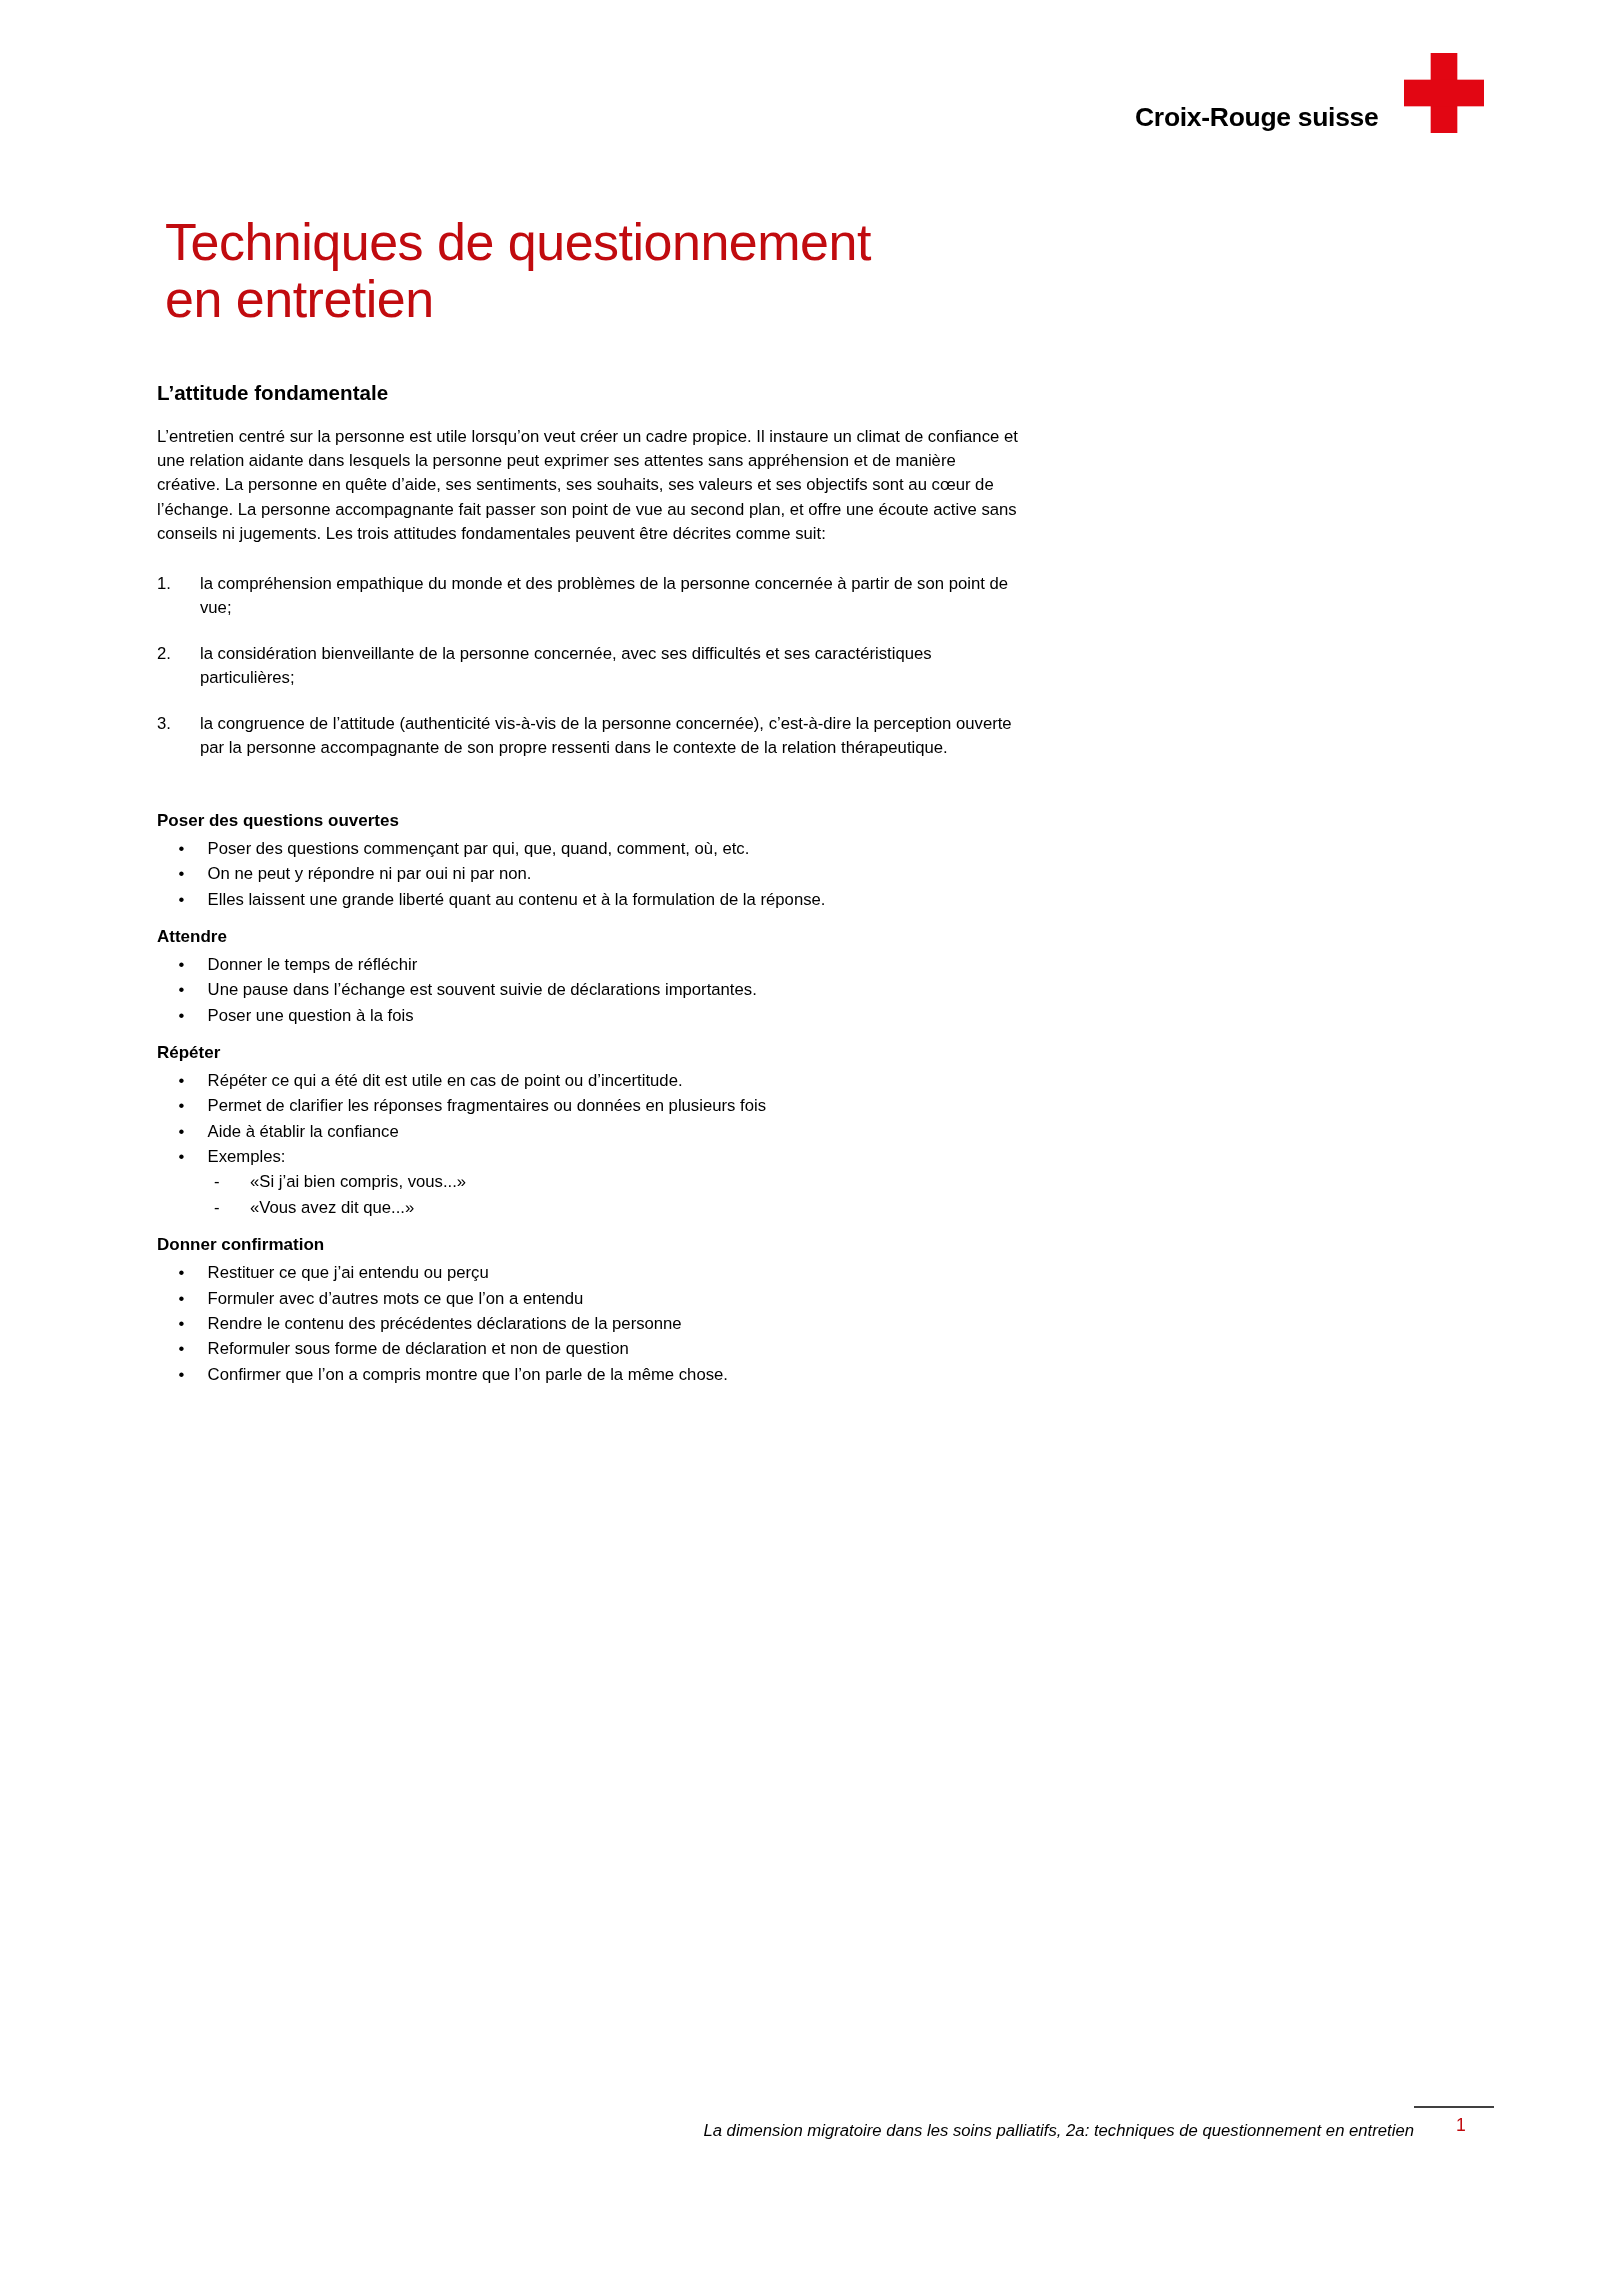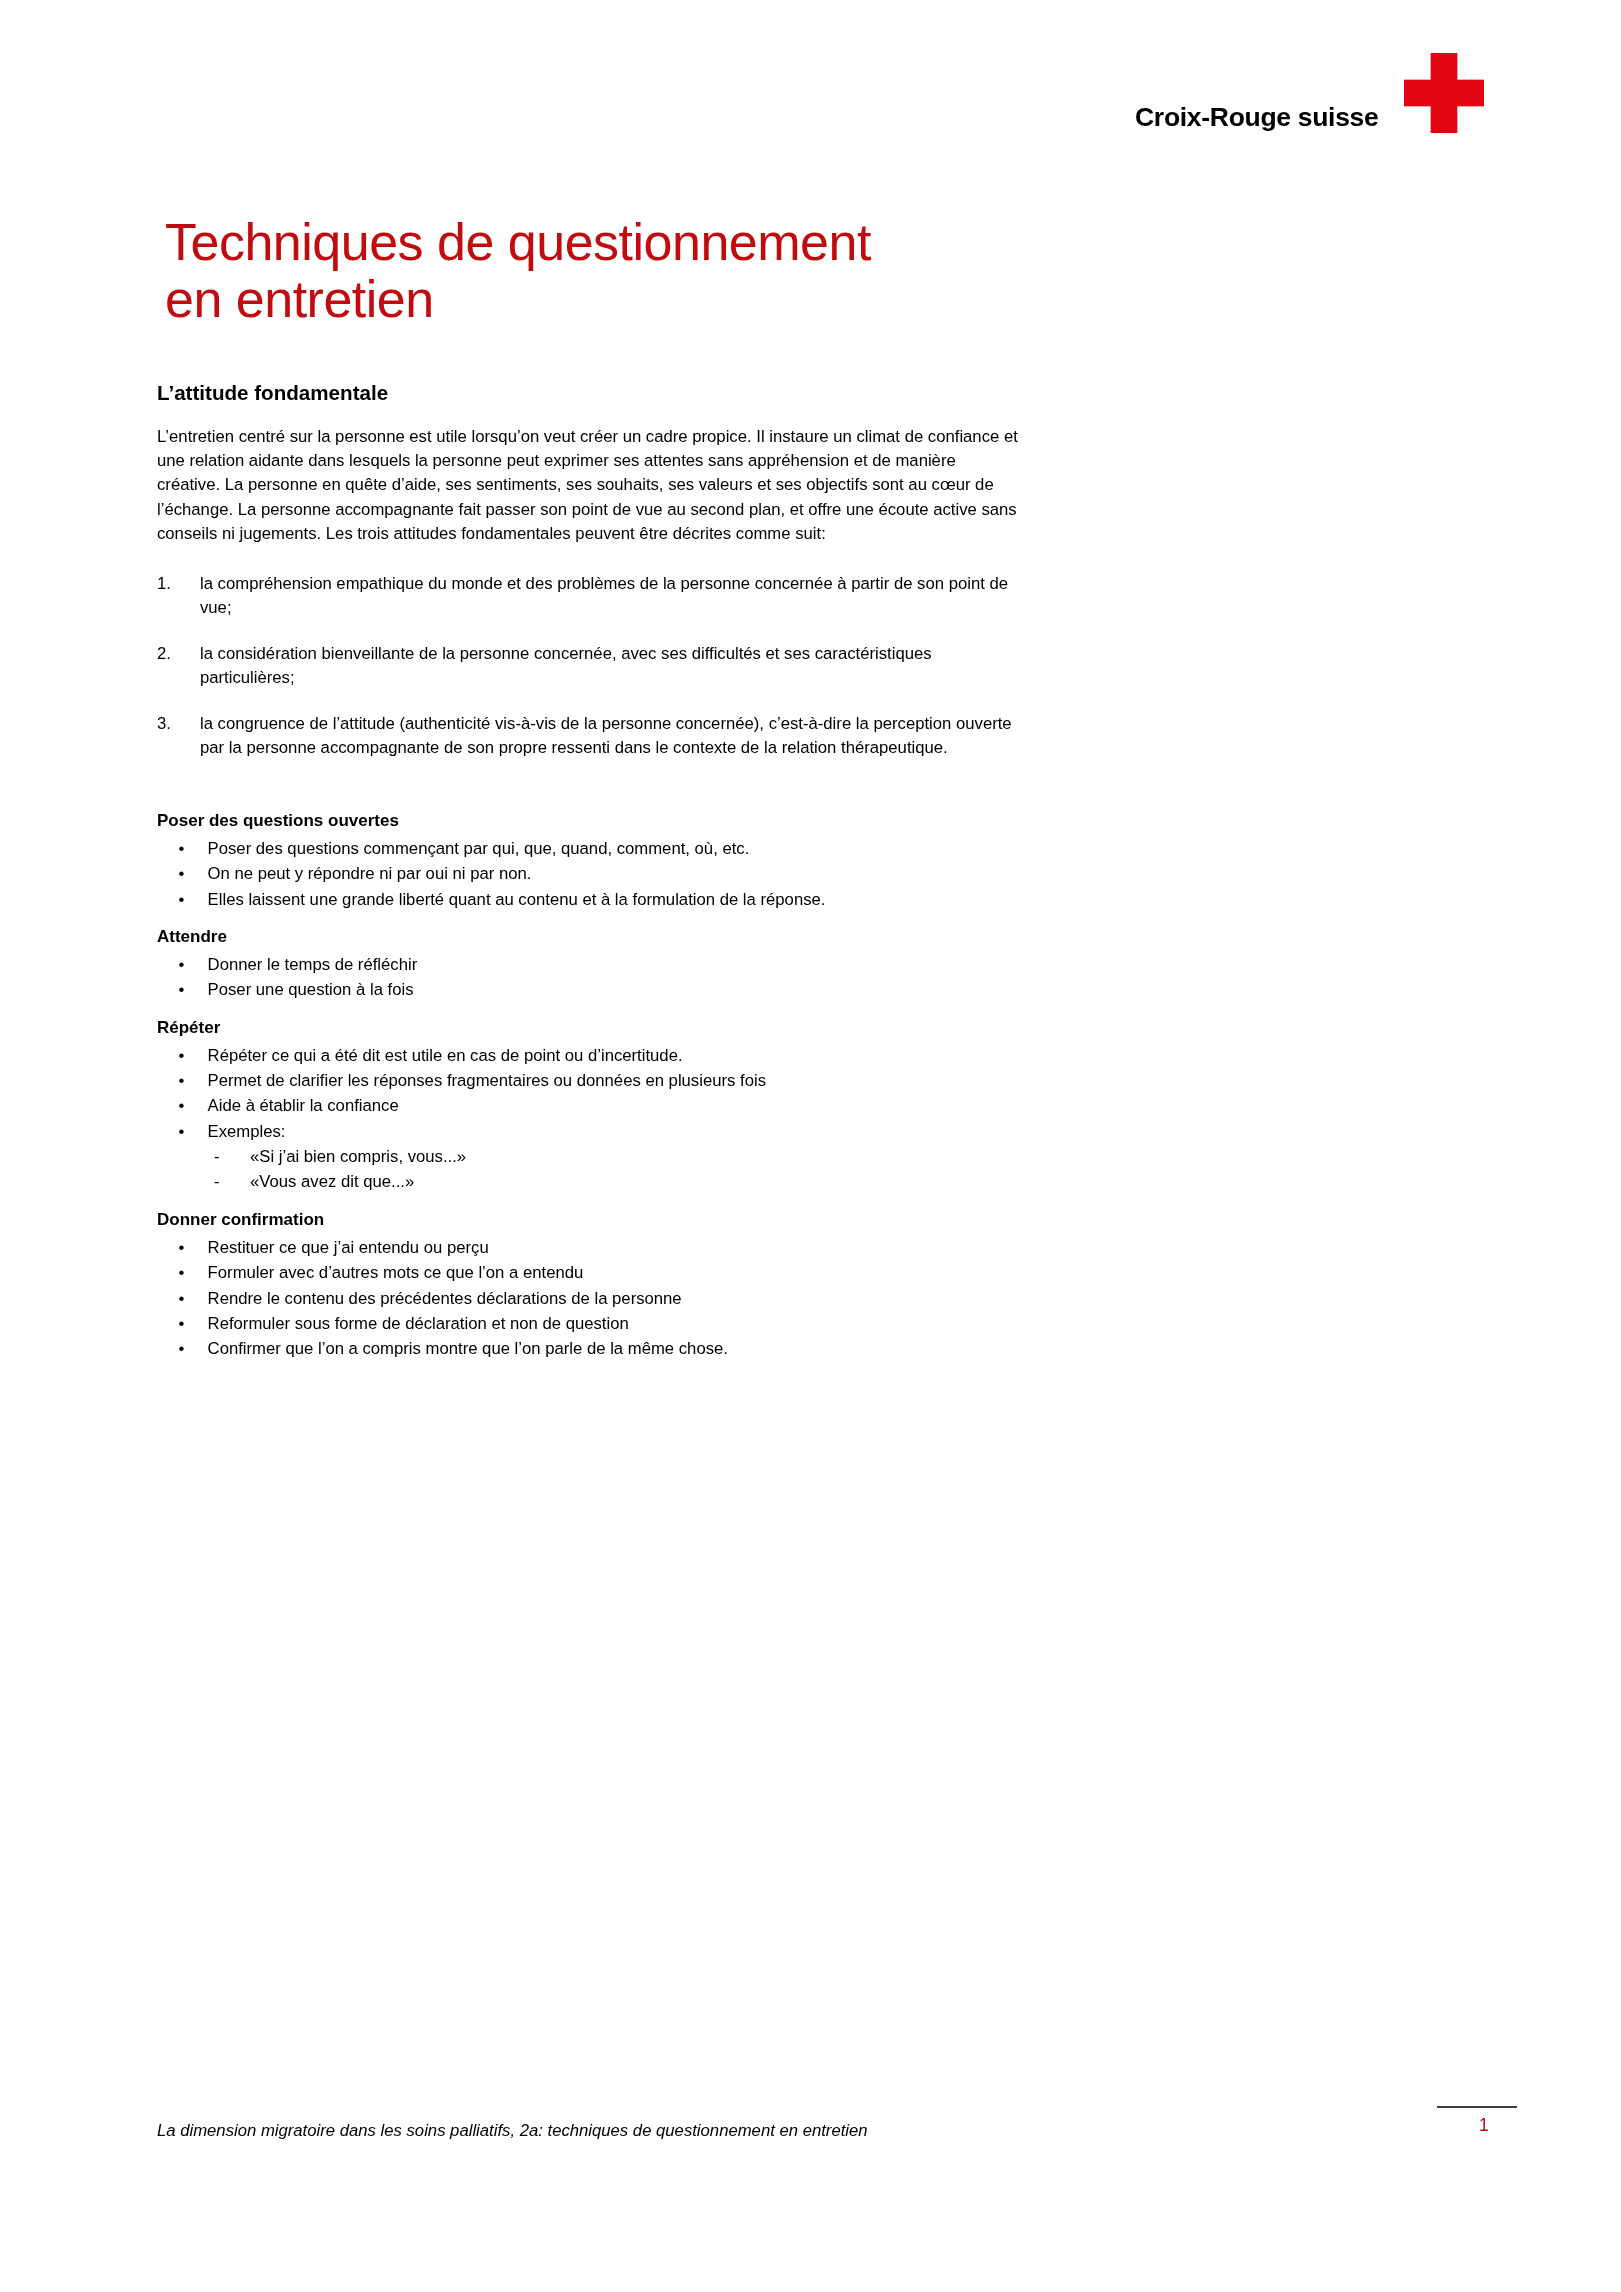--- a/index.html
+++ b/index.html
@@ -119,24 +119,24 @@
     content: "-";
     flex: 0 0 36px;
     margin-left: 57px;
   }
   .dash-text { flex: 1; }
 
   
   .footer {
     position: absolute;
     left: 157px;
-    right: 104px;
+    right: 127px;
     bottom: 143px;
     display: flex;
-    justify-content: space-between;
+    justify-content: flex-end;
     align-items: flex-start;
   }
   .footer-text {
     margin: 0;
     font-size: 16.7px;
     font-style: italic;
     line-height: 1.4;
   }
   .page-num-block {
     flex: none;
@@ -210,20 +210,23 @@
       </ul>
     </section>
 
     <section class="topic-section">
       <h3 class="sub-heading">Attendre</h3>
       <ul class="bullet-list">
         <li class="bullet-item">
           <span class="bullet-text">Donner le temps de réfléchir</span>
         </li>
         <li class="bullet-item">
+          <span class="bullet-text">Une pause dans l’échange est souvent suivie de déclarations importantes.</span>
+        </li>
+        <li class="bullet-item">
           <span class="bullet-text">Poser une question à la fois</span>
         </li>
       </ul>
     </section>
 
     <section class="topic-section">
       <h3 class="sub-heading">Répéter</h3>
       <ul class="bullet-list">
         <li class="bullet-item">
           <span class="bullet-text">Répéter ce qui a été dit est utile en cas de point ou d’incertitude.</span>

